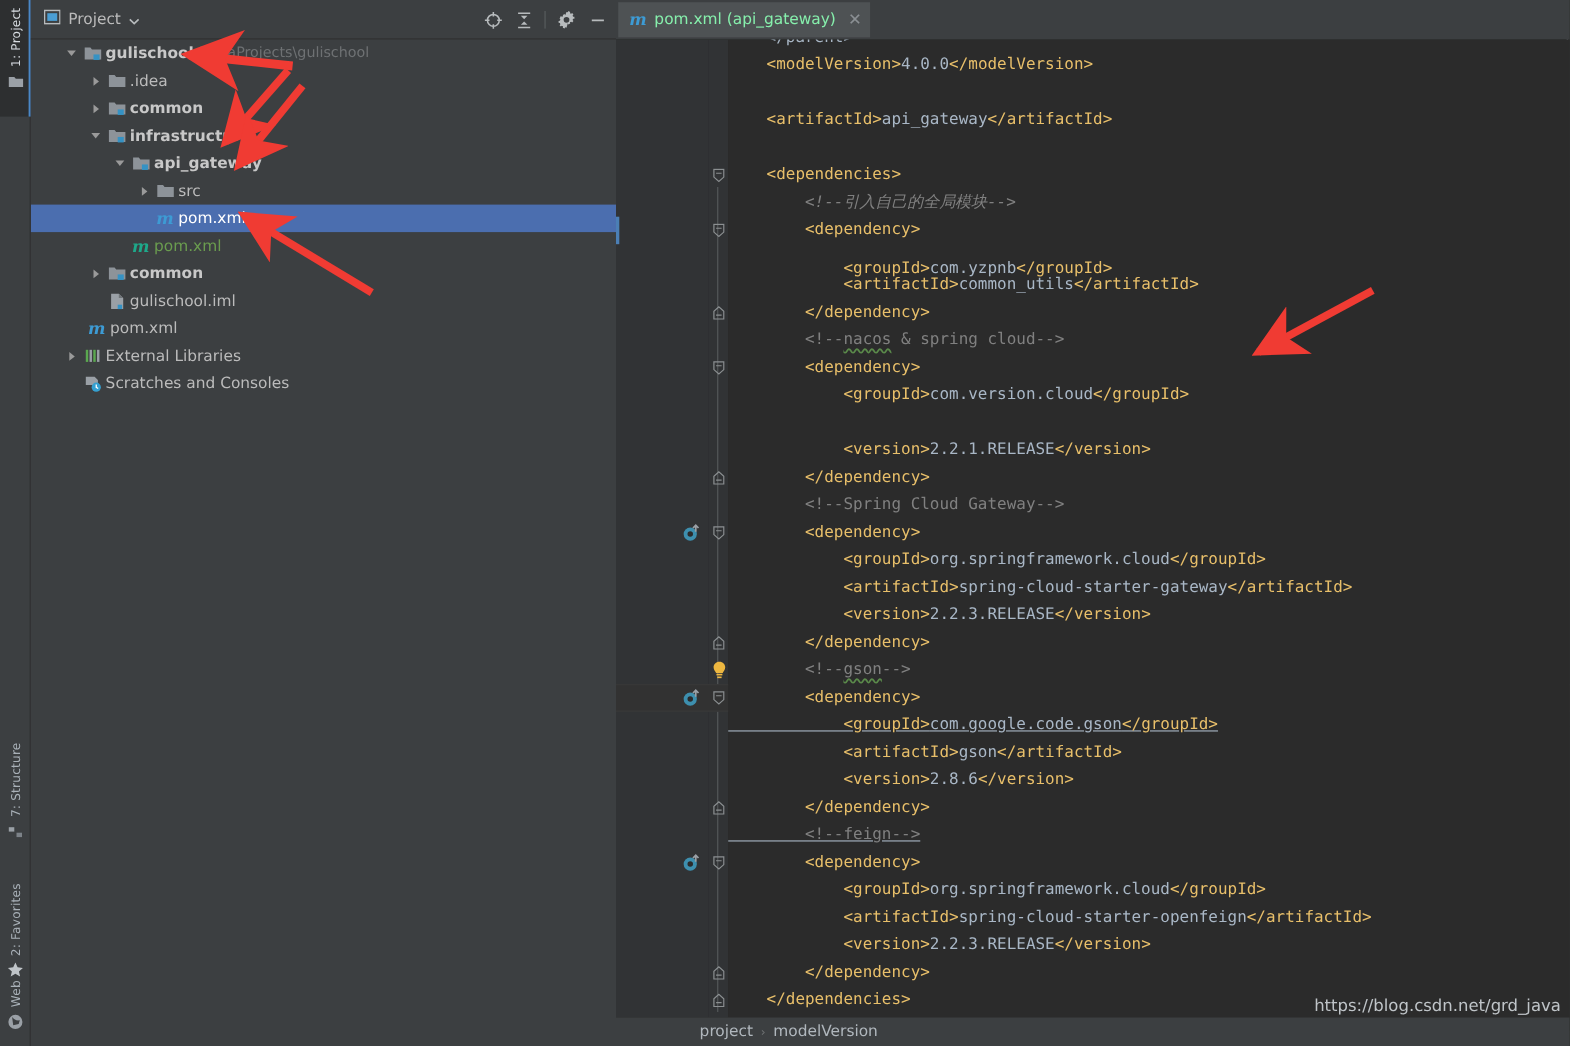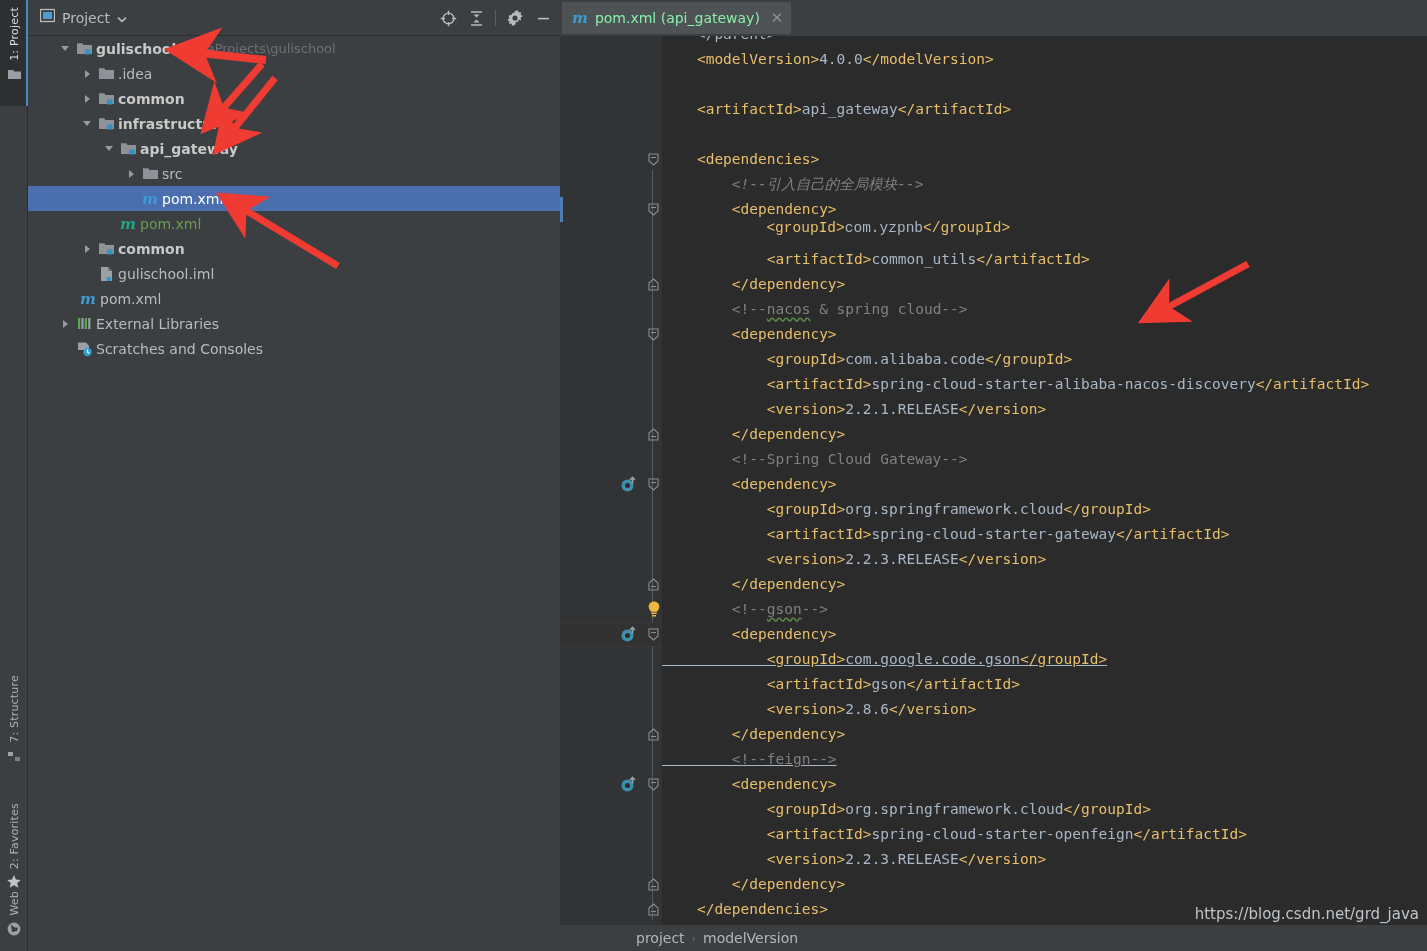--- a/index.html
+++ b/index.html
@@ -583,27 +583,26 @@
 
       <div class="code-lines">
         <div class="cl" style="top:-14px;">    &lt;/parent&gt;</div>
         <div class="cl" style="top:11px;"><span class="tag">    &lt;modelVersion&gt;</span><span class="txt">4.0.0</span><span class="tag">&lt;/modelVersion&gt;</span></div>
         <div class="cl" style="top:36px;"></div>
         <div class="cl" style="top:61px;"><span class="tag">    &lt;artifactId&gt;</span><span class="txt">api_gateway</span><span class="tag">&lt;/artifactId&gt;</span></div>
         <div class="cl" style="top:86px;"></div>
         <div class="cl" style="top:111px;"><span class="tag">    &lt;dependencies&gt;</span></div>
         <div class="cl" style="top:136px;font-style:italic;"><span class="cmt">        &lt;!--引入自己的全局模块--&gt;</span></div>
         <div class="cl" style="top:161px;"><span class="tag">        &lt;dependency&gt;</span></div>
-        <div class="cl" style="top:180px;font-family:Liberation Mono, monospace;"><span class="tag">            &lt;groupId&gt;</span><span class="txt">com.yzpnb</span><span class="tag">&lt;/groupId&gt;</span></div>
+        <div class="cl" style="top:196px;"><span class="tag">            &lt;groupId&gt;</span><span class="txt">com.yzpnb</span><span class="tag">&lt;/groupId&gt;</span></div>
         <div class="cl" style="top:211px;"><span class="tag">            &lt;artifactId&gt;</span><span class="txt">common_utils</span><span class="tag">&lt;/artifactId&gt;</span></div>
         <div class="cl" style="top:236px;"><span class="tag">        &lt;/dependency&gt;</span></div>
         <div class="cl" style="top:261px;"><span class="cmt">        &lt;!--<span class="typo">nacos</span> &amp; spring cloud--&gt;</span></div>
         <div class="cl" style="top:286px;"><span class="tag">        &lt;dependency&gt;</span></div>
-        <div class="cl" style="top:311px;"><span class="tag">            &lt;groupId&gt;</span><span class="txt">com.alibaba.code</span><span class="tag">&lt;/groupId&gt;</span></div>
-        <div class="cl" style="top:336px;"><span class="tag">            &lt;artifactId&gt;</span><span class="txt">spring-cloud-starter-alibaba-nacos-discovery</span><span class="tag">&lt;/artifactId&gt;</span></div>
+        <div class="cl" style="top:311px;"><span class="tag">            &lt;groupId&gt;</span><span class="txt">com.version.cloud</span><span class="tag">&lt;/groupId&gt;</span></div>
         <div class="cl" style="top:361px;"><span class="tag">            &lt;version&gt;</span><span class="txt">2.2.1.RELEASE</span><span class="tag">&lt;/version&gt;</span></div>
         <div class="cl" style="top:386px;"><span class="tag">        &lt;/dependency&gt;</span></div>
         <div class="cl" style="top:411px;"><span class="cmt">        &lt;!--Spring Cloud Gateway--&gt;</span></div>
         <div class="cl" style="top:436px;"><span class="tag">        &lt;dependency&gt;</span></div>
         <div class="cl" style="top:461px;"><span class="tag">            &lt;groupId&gt;</span><span class="txt">org.springframework.cloud</span><span class="tag">&lt;/groupId&gt;</span></div>
         <div class="cl" style="top:486px;"><span class="tag">            &lt;artifactId&gt;</span><span class="txt">spring-cloud-starter-gateway</span><span class="tag">&lt;/artifactId&gt;</span></div>
         <div class="cl" style="top:511px;"><span class="tag">            &lt;version&gt;</span><span class="txt">2.2.3.RELEASE</span><span class="tag">&lt;/version&gt;</span></div>
         <div class="cl" style="top:536px;"><span class="tag">        &lt;/dependency&gt;</span></div>
         <div class="cl" style="top:561px;"><span class="cmt">        &lt;!--<span class="typo">gson</span>--&gt;</span></div>
         <div class="cl" style="top:586px;"><span class="tag">        &lt;dependency&gt;</span></div>

